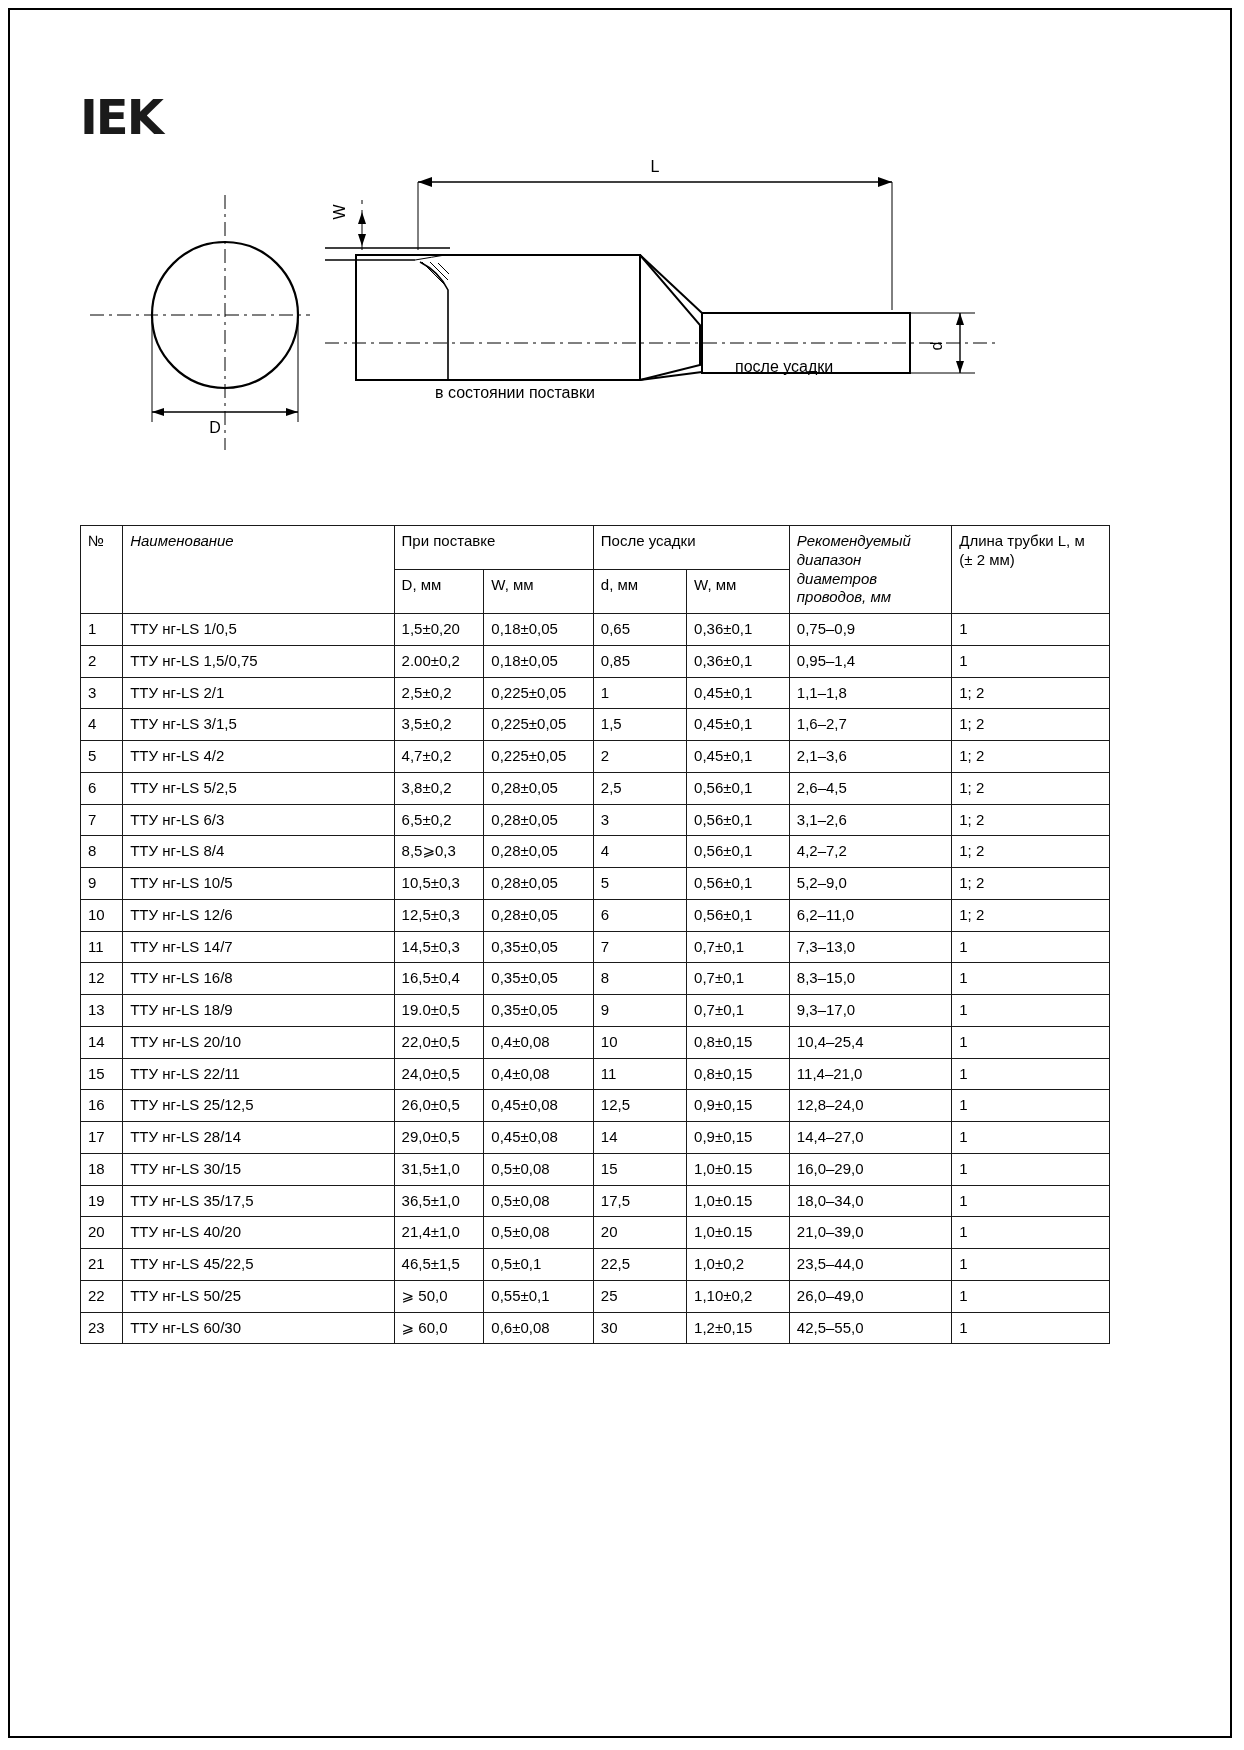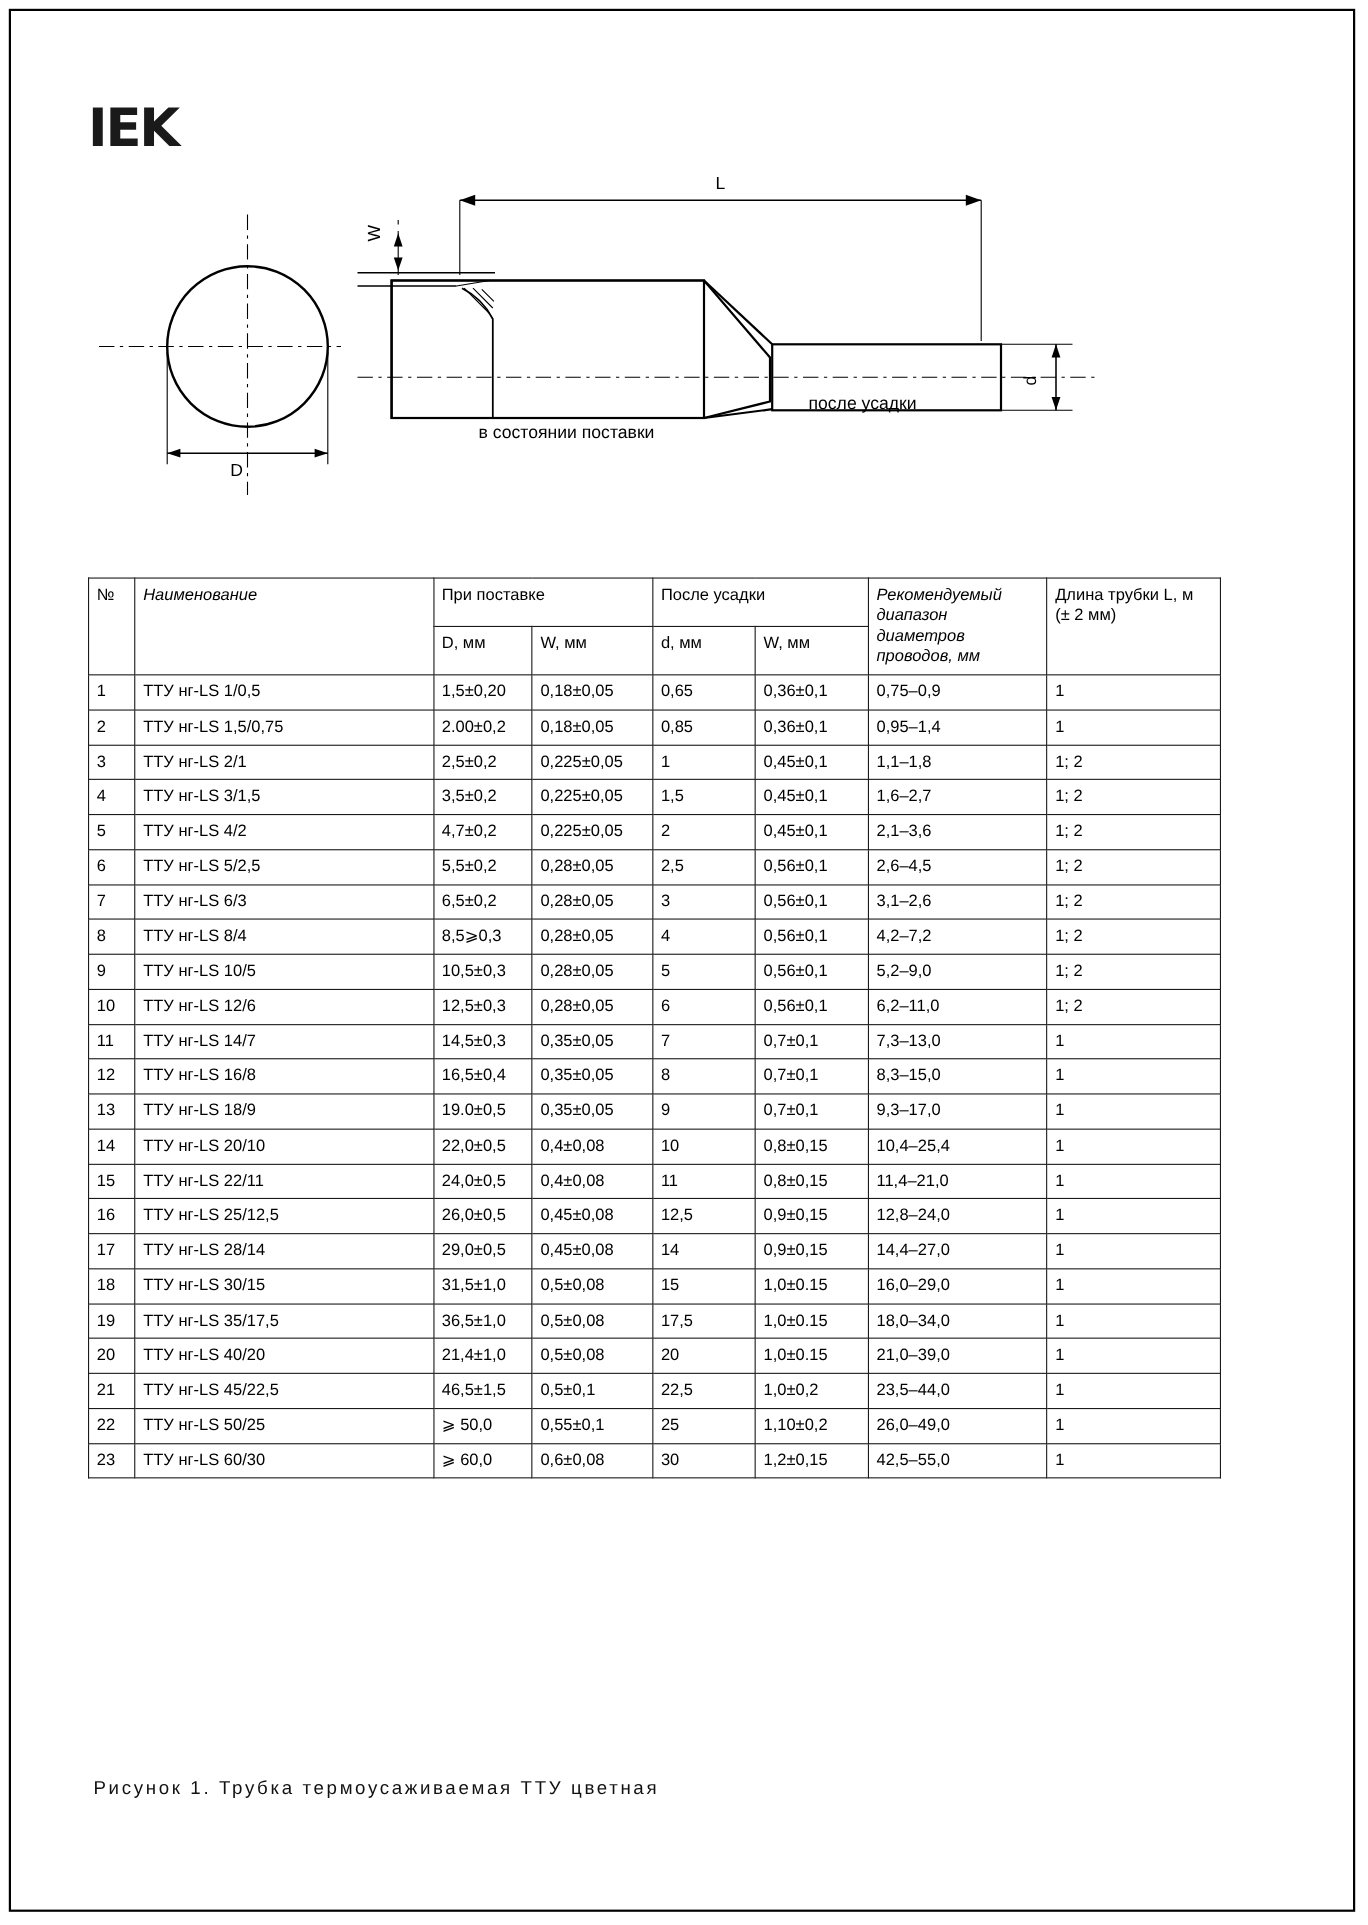--- a/index.html
+++ b/index.html
@@ -228,21 +228,21 @@
               <td>4,7±0,2</td>
               <td>0,225±0,05</td>
               <td>2</td>
               <td>0,45±0,1</td>
               <td>2,1–3,6</td>
               <td>1; 2</td>
             </tr>
           <tr>
               <td>6</td>
               <td>ТТУ нг-LS 5/2,5</td>
-              <td>5,5±0,2</td>
+              <td>3,8±0,2</td>
               <td>0,28±0,05</td>
               <td>2,5</td>
               <td>0,56±0,1</td>
               <td>2,6–4,5</td>
               <td>1; 2</td>
             </tr>
           <tr>
               <td>7</td>
               <td>ТТУ нг-LS 6/3</td>
               <td>6,5±0,2</td>
@@ -409,16 +409,15 @@
               <td>0,6±0,08</td>
               <td>30</td>
               <td>1,2±0,15</td>
               <td>42,5–55,0</td>
               <td>1</td>
             </tr>
         </tbody>
       </table>
     </div>
 
-    <div class="caption">Рисунок 1. Трубка термоусаживаемая ТТУ цветная</div>
 
   </div>
 </div>
 
 </body></html>

